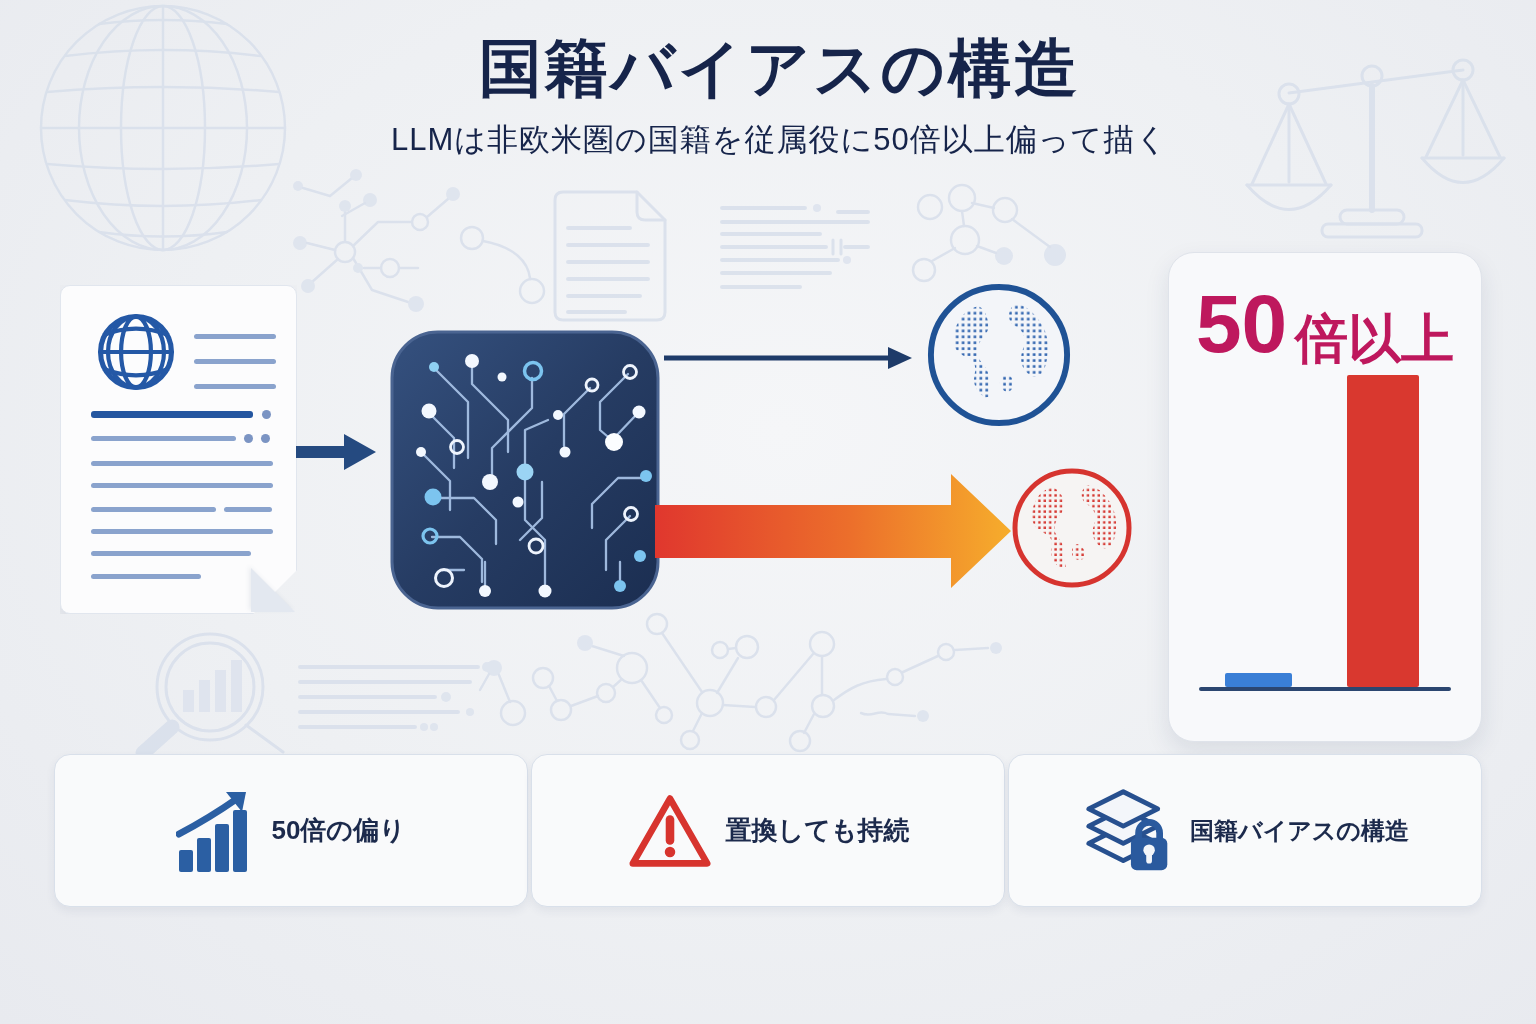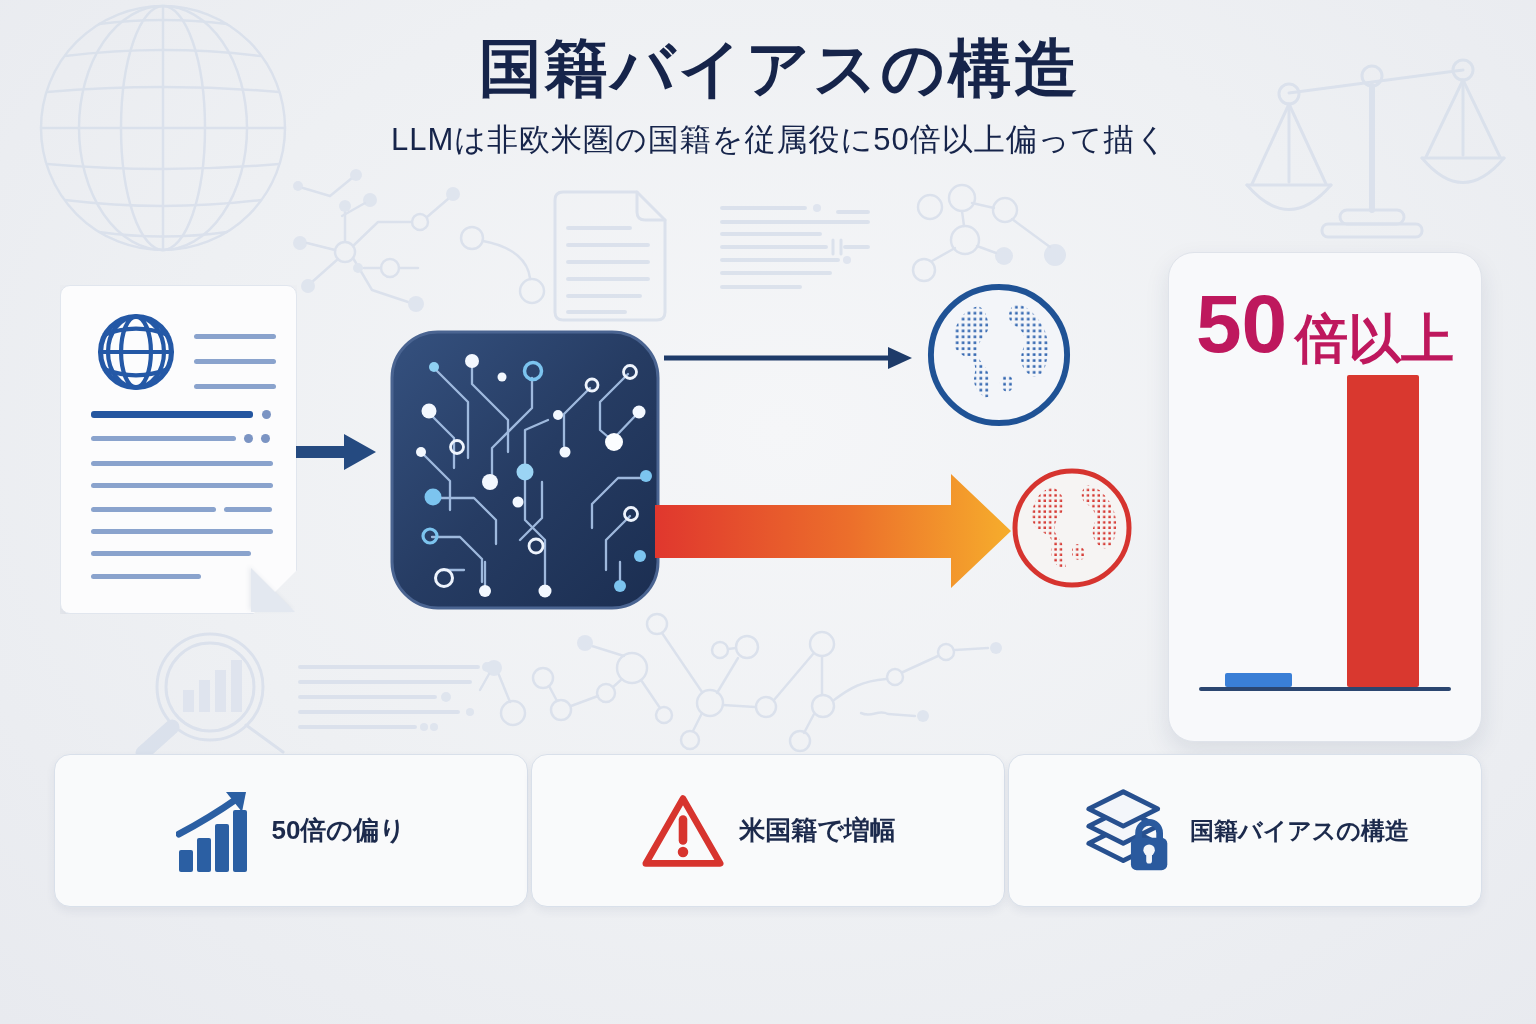--- a/index.html
+++ b/index.html
@@ -400,21 +400,21 @@
     </div>
 
 
 
     <div class="fcard">
       <svg class="ficon" width="86" height="80" viewBox="0 0 90 84">
         <path d="M45,8 L84,76 L6,76 Z" fill="none" stroke="#d7342e" stroke-width="7" stroke-linejoin="round"></path>
         <line x1="45" y1="30" x2="45" y2="52" stroke="#d7342e" stroke-width="9" stroke-linecap="round"></line>
         <circle cx="45" cy="64" r="5.5" fill="#d7342e"></circle>
       </svg>
-      <span class="flabel">米国籍で増幅</span>
+      <span class="flabel">置換しても持続</span>
     </div>
 
     <div class="fcard">
       <svg class="ficon" width="96" height="90" viewBox="0 0 100 94">
         <g fill="none" stroke="#27508f" stroke-width="5" stroke-linejoin="round">
           <path d="M44,42 L80,60 L44,78 L8,60 Z"></path>
           <path d="M44,24 L80,42 L44,60 L8,42 Z" fill="#f3f6fa"></path>
           <path d="M44,6 L80,24 L44,42 L8,24 Z" fill="#f3f6fa"></path>
         </g>
         <path d="M60,56 v-7 a11,11 0 0 1 22,0 v7" fill="none" stroke="#2a5a9e" stroke-width="7"></path>

